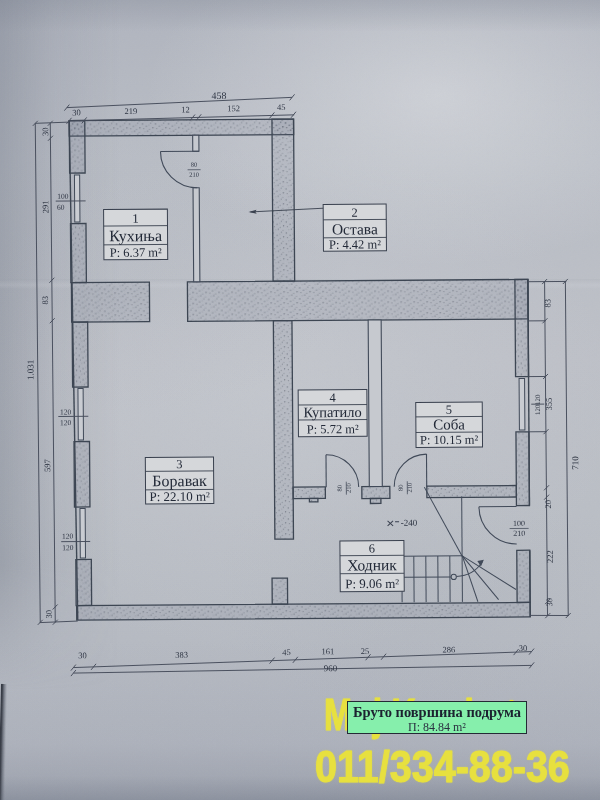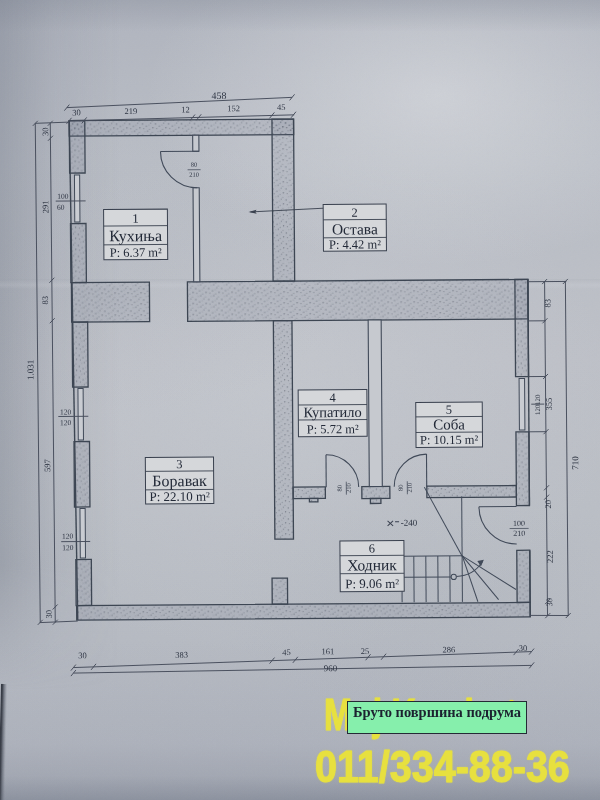--- a/index.html
+++ b/index.html
@@ -324,14 +324,15 @@
     <text x="370.7" y="553" font-size="12.5" text-anchor="middle" fill="#232a38">6</text>
     <text x="370.7" y="570.8" font-size="15.5" text-anchor="middle" fill="#232a38">Ходник</text>
     <text x="370.7" y="588.5" font-size="13" text-anchor="middle" fill="#232a38">P: 9.06 m²</text>
   </g>
   </g>
 </svg>
 
 <div class="yl" id="mk" style="left:323.8px;top:692.8px;font-size:44px;transform:scaleX(0.766);">Moj Kvadrat</div>
 <div id="box">
   <div class="l1">Бруто површина подрума</div>
+  <div class="l2">П: 84.84 m²</div>
 </div>
 <div class="yl" id="ph" style="left:315px;top:743.5px;font-size:45px;transform:scaleX(0.878);">011/334-88-36</div>
 
 </body></html>

